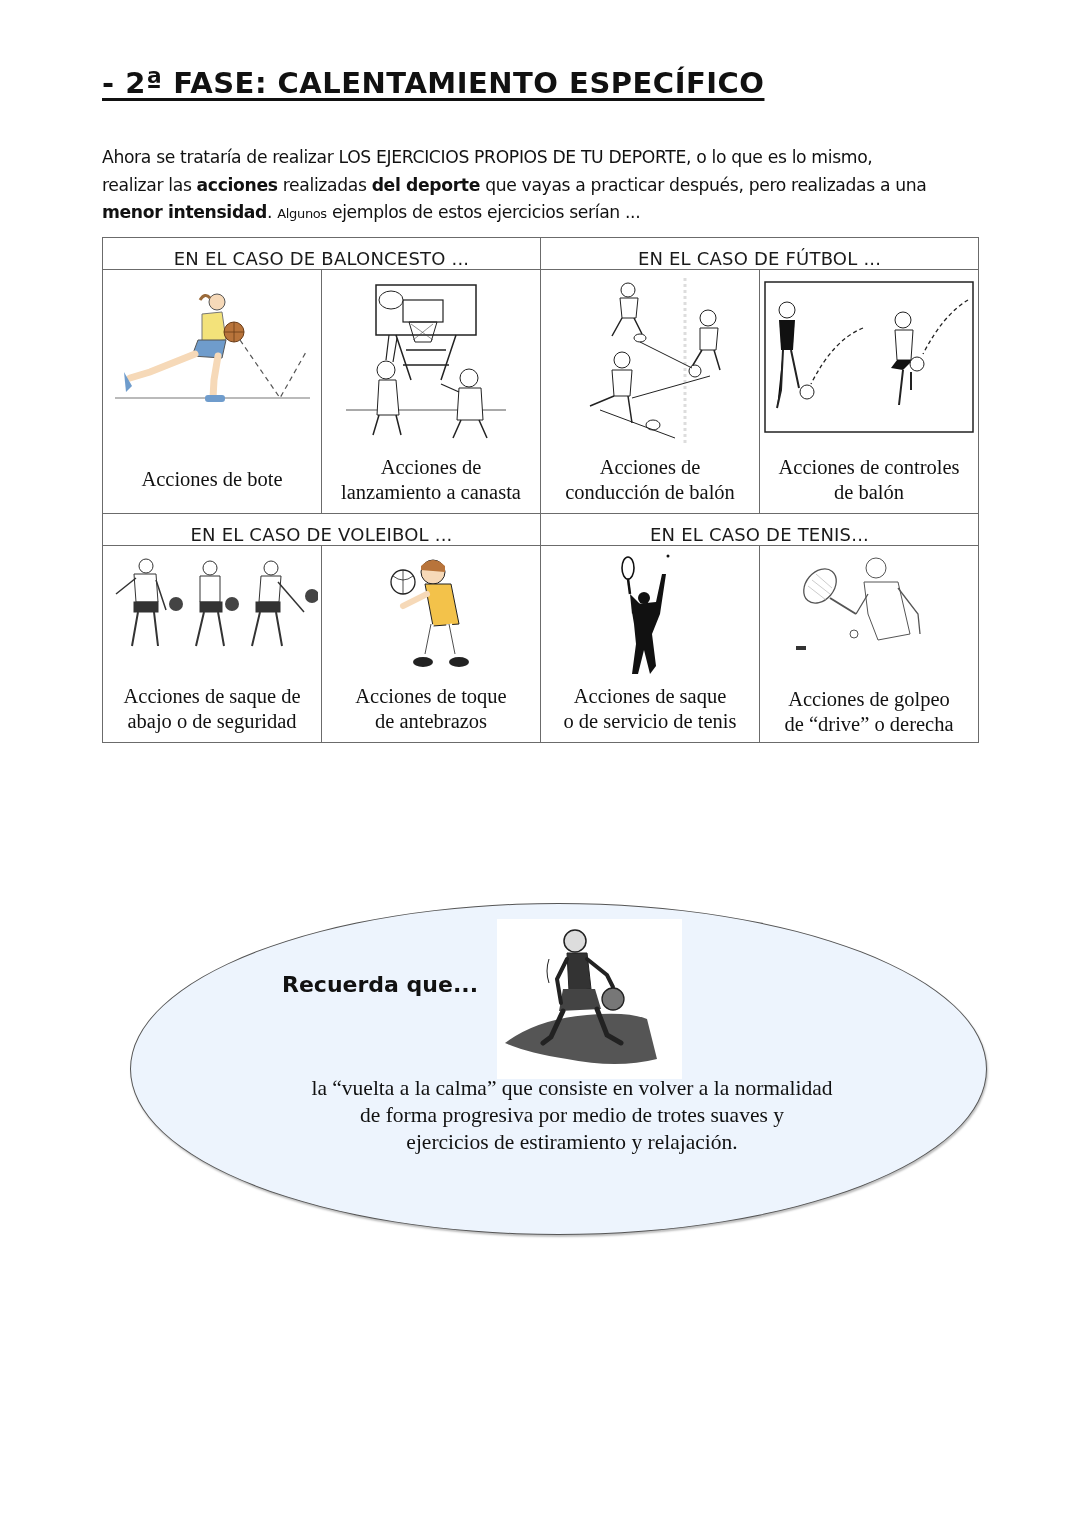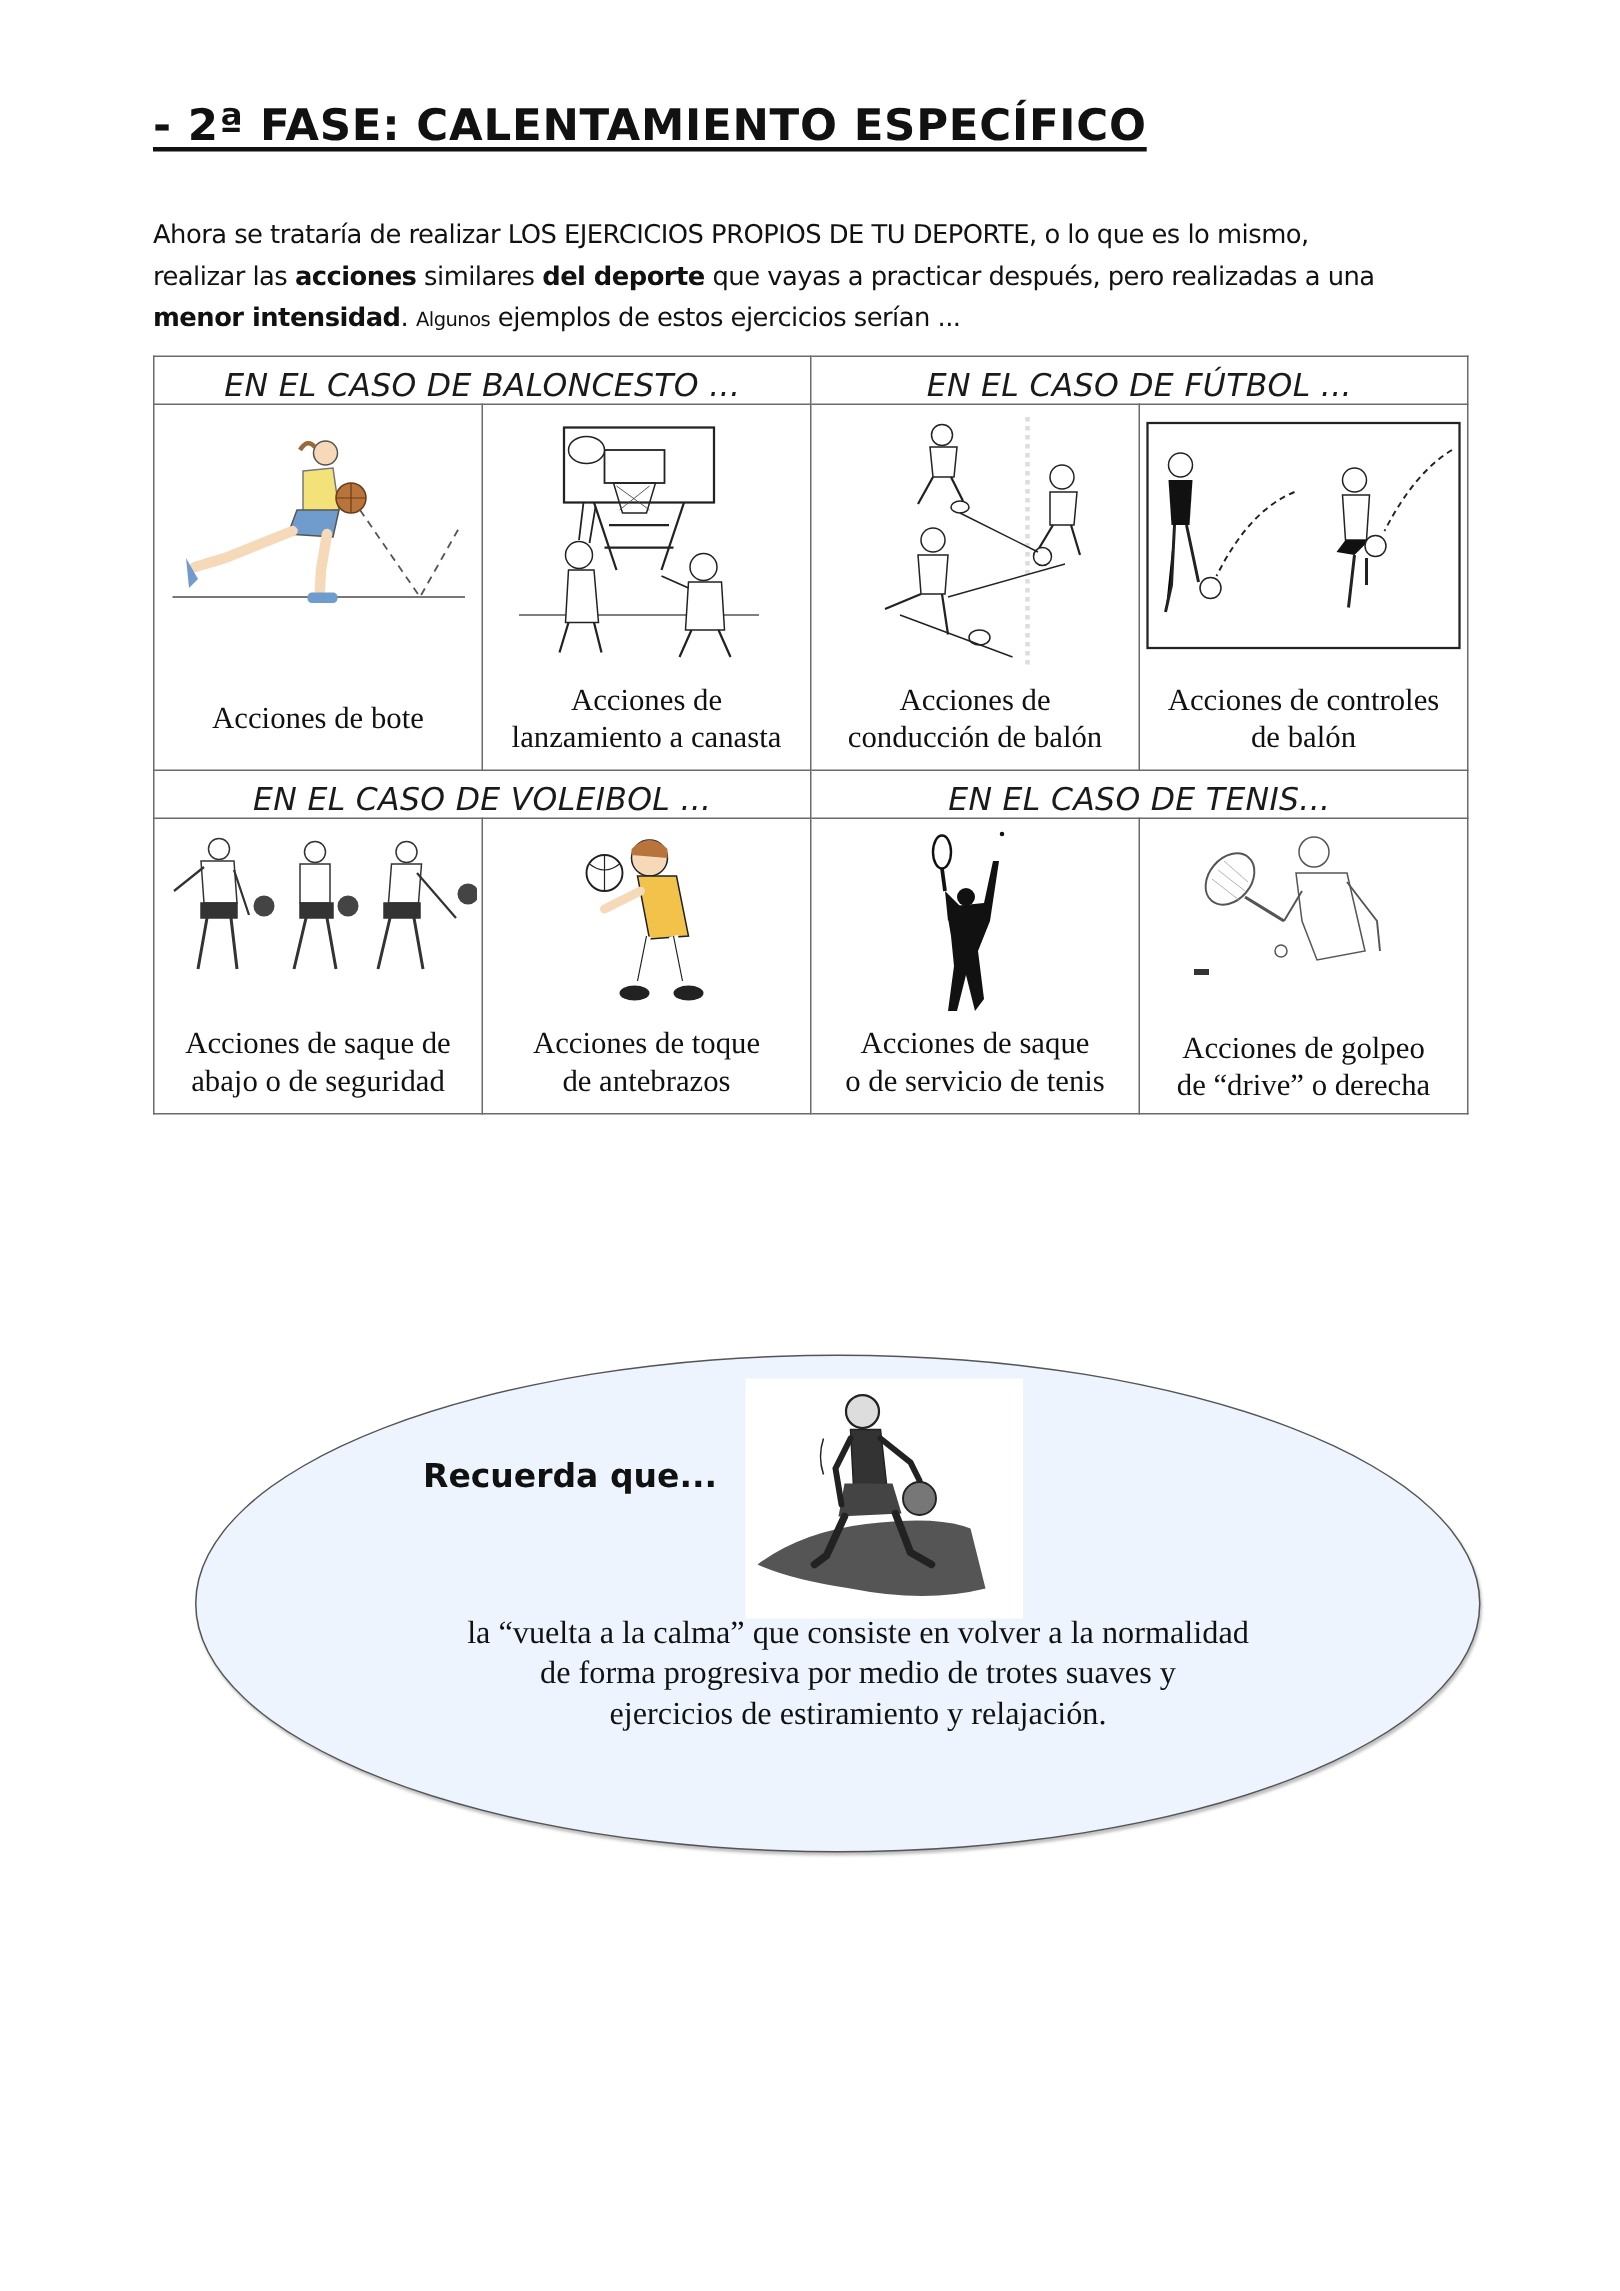--- a/index.html
+++ b/index.html
@@ -19,21 +19,21 @@
   }
   .intro b { font-weight: bold; }
   .intro .small { font-size: 13px; }
   table.grid {
     position: absolute; left: 102px; top: 237px; width: 876px;
     border-collapse: collapse; table-layout: fixed;
   }
   table.grid td { border: 1.3px solid #6b6b6b; padding: 0; vertical-align: bottom; text-align: center; }
   td.hdr {
     height: 31px; vertical-align: middle;
-    font-family: "DejaVu Sans", sans-serif; font-size: 21px; letter-spacing: 0.2px; color: #1a1a1a; font-style: italic;
+    font-family: "DejaVu Sans", sans-serif; font-size: 18px; letter-spacing: 0.2px; color: #1a1a1a;
   }
   td.cell1 { height: 243px; }
   td.cell2 { height: 196px; }
   .cellwrap { position: relative; width: 100%; height: 100%; }
   .pic { position: absolute; left: 0; right: 0; top: 0; display: flex; justify-content: center; }
   .cap {
     position: absolute; left: 0; right: 0; bottom: 8px;
     font-family: "Liberation Serif", serif; font-size: 20.5px; line-height: 25px; color: #111;
   }
   .oval {
@@ -51,21 +51,21 @@
     font-family: "Liberation Serif", serif; font-size: 21.5px; line-height: 27.2px; color: #111;
   }
 </style>
 </head>
 <body>
 
 <div class="title">- 2ª FASE: CALENTAMIENTO ESPECÍFICO</div>
 
 <div class="intro">
   <span>Ahora se trataría de realizar LOS EJERCICIOS PROPIOS DE TU DEPORTE, o lo que es lo mismo,</span><br>
-  <span>realizar las </span><b>acciones</b><span> similares </span><b>del deporte</b><span> que vayas a practicar después, pero realizadas a una</span><br>
+  <span>realizar las </span><b>acciones</b><span> realizadas </span><b>del deporte</b><span> que vayas a practicar después, pero realizadas a una</span><br>
   <b>menor intensidad</b><span>. </span><span class="small">Algunos</span><span> ejemplos de estos ejercicios serían ...</span>
 </div>
 
 <table class="grid">
   <colgroup>
       <col style="width:219px">
       <col style="width:219px">
       <col style="width:219px">
       <col style="width:219px">
     </colgroup>

